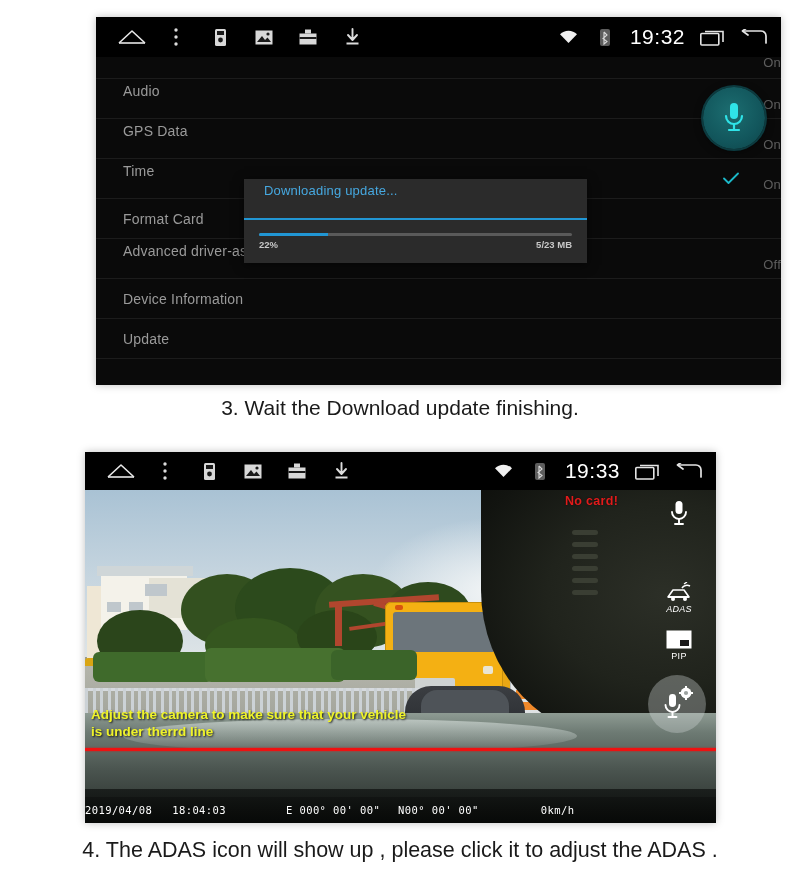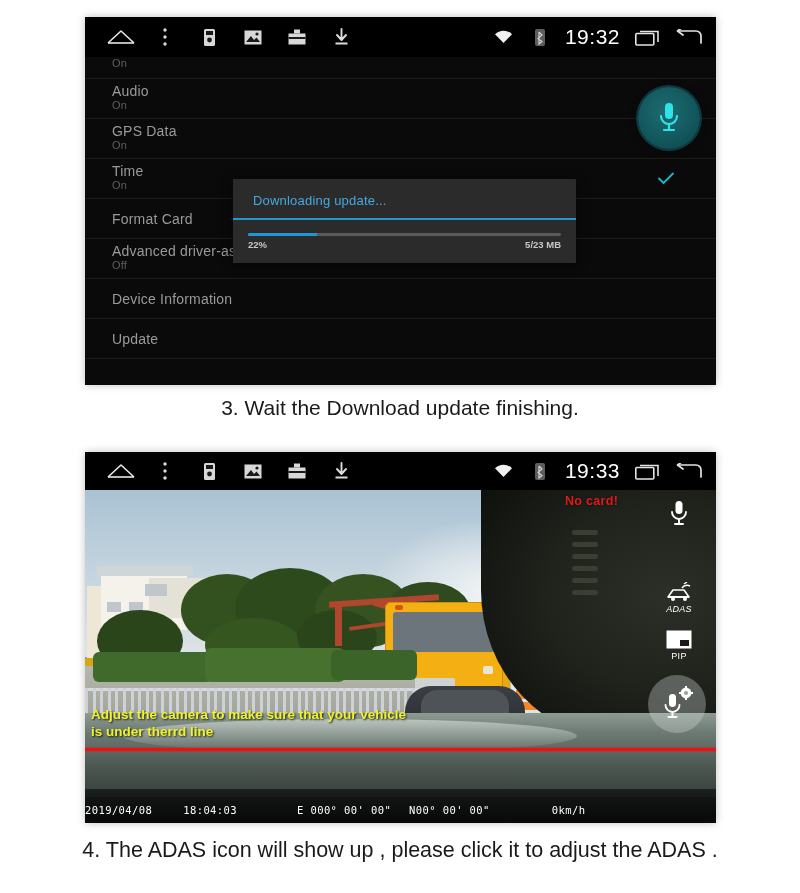--- a/index.html
+++ b/index.html
@@ -10,21 +10,21 @@
   }
   .page{ position:relative; width:800px; height:893px; background:#fff; }
 
   
   .device{
     position:absolute;
     background:#000;
     overflow:hidden;
     box-shadow:0 0 8px rgba(0,0,0,.25);
   }
-  #shot1{ left:85px; top:17px; width:631px; height:368px; }
+  #shot1{ left:96px; top:17px; width:685px; height:368px; }
   #shot2{ left:85px; top:452px; width:631px; height:371px; }
 
   
   .statusbar{
     position:absolute; left:0; top:0; width:100%; height:40px;
     background:#000; display:flex; align-items:center;
     padding:0 14px;
   }
   #shot2 .statusbar{ height:38px; }
   .sb-left{ display:flex; align-items:center; gap:0; }
@@ -41,21 +41,21 @@
   .settings{
     position:absolute; left:0; top:40px; right:0; bottom:0;
     background:#0a0a0a;
   }
   .srow{
     position:relative; height:40px;
     border-bottom:1px solid #1c1c1c;
     padding:4px 0 0 27px;
   }
   .srow .title{ color:#9a9a9a; font-size:14px; line-height:16px; letter-spacing:.2px; }
-  .srow .sub{ color:#5e5e5e; font-size:11px; line-height:12px; letter-spacing:.2px; }
+  .srow .sub{ color:#5e5e5e; font-size:13px; line-height:12px; letter-spacing:.2px;text-align:right; }
   .srow.noSub{ padding-top:12px; }
   .srow .check{
     position:absolute; right:42px; top:12px;
     width:16px; height:16px;
   }
   .srow.partial{ height:22px; padding-top:0; }
   .srow.partial .sub{ color:#5e5e5e; }
 
   
   .fab{
@@ -66,21 +66,21 @@
     display:flex; align-items:center; justify-content:center;
   }
 
   
   .dialog{
     position:absolute; left:148px; top:162px; width:343px; height:84px;
     background:#2b2b2b;
     box-shadow:0 2px 10px rgba(0,0,0,.6);
   }
   .dialog .dtitle{
-    color:#46a8e0; font-size:13px; padding:14px 0 0 20px; letter-spacing:.2px;
+    color:#46a8e0; font-size:13px; padding:4px 0 0 20px; letter-spacing:.2px;
   }
   .dialog .divider{
     position:absolute; left:0; right:0; top:39px; height:2px; background:#2196d4;
   }
   .dlg-prog{
     position:absolute; left:15px; right:15px; top:54px; height:3px;
     background:#5a5a5a; border-radius:2px; overflow:hidden;
   }
   .dlg-prog i{ display:block; height:100%; background:#2196d4; }
   .dlg-meta{
@@ -291,21 +291,21 @@
   }
   .infobar{
     position:absolute; left:0; right:0; bottom:0; height:26px;
     display:flex; align-items:center;
     color:#fff; font-size:10.5px; letter-spacing:.4px;
     font-family:"DejaVu Sans Mono", monospace;
     background:linear-gradient(180deg,rgba(0,0,0,.25),rgba(0,0,0,.45));
   }
   .infobar .c{ white-space:nowrap; }
   .ib-date{ }
-  .ib-time{ margin-left:31px; }
+  .ib-time{ margin-left:20px; }
   .ib-lon{ margin-left:60px; }
   .ib-lat{ margin-left:18px; }
   .ib-spd{ margin-left:62px; }
 </style>
 </head>
 <body>
 
 <div class="page">
 
   <div class="device" id="shot1">

